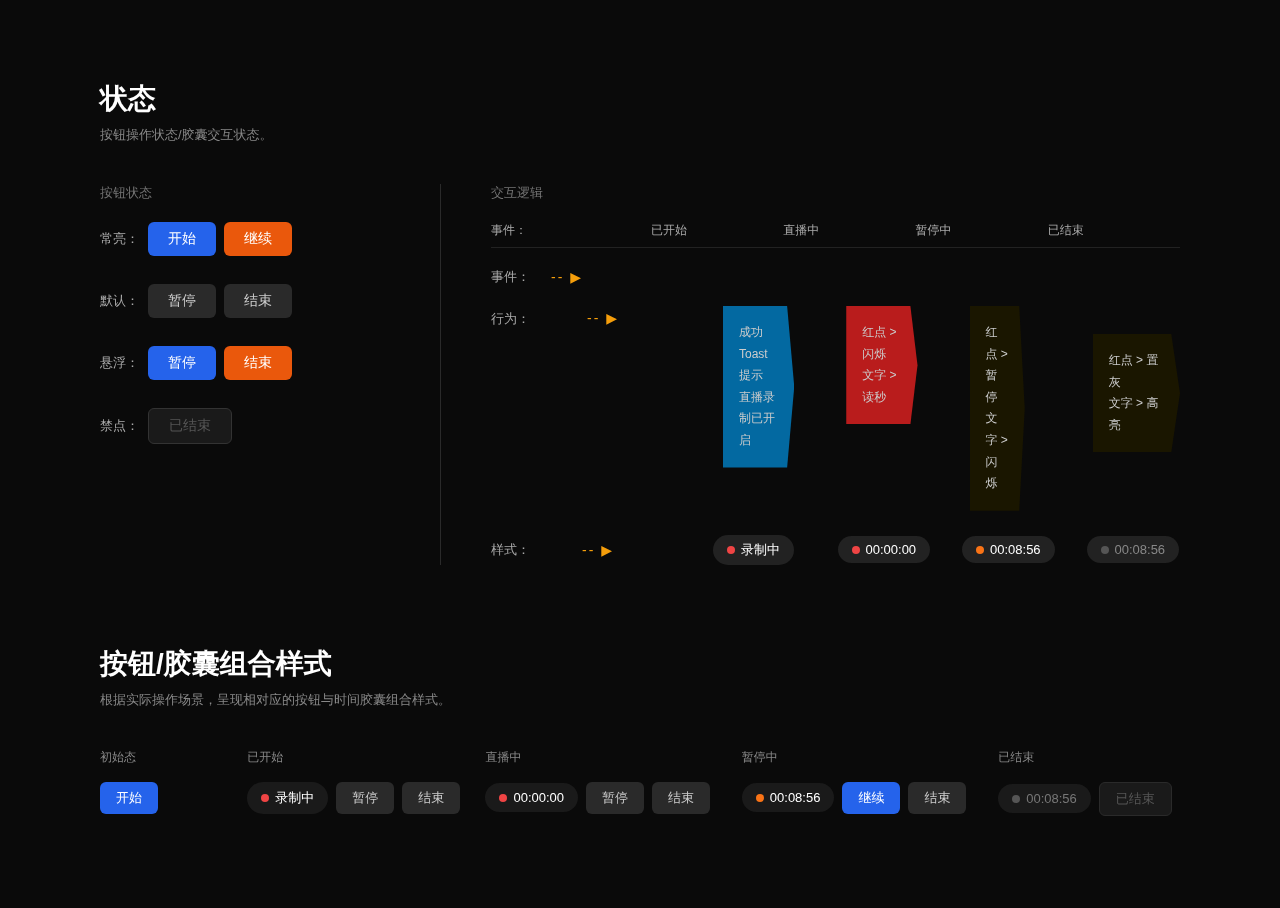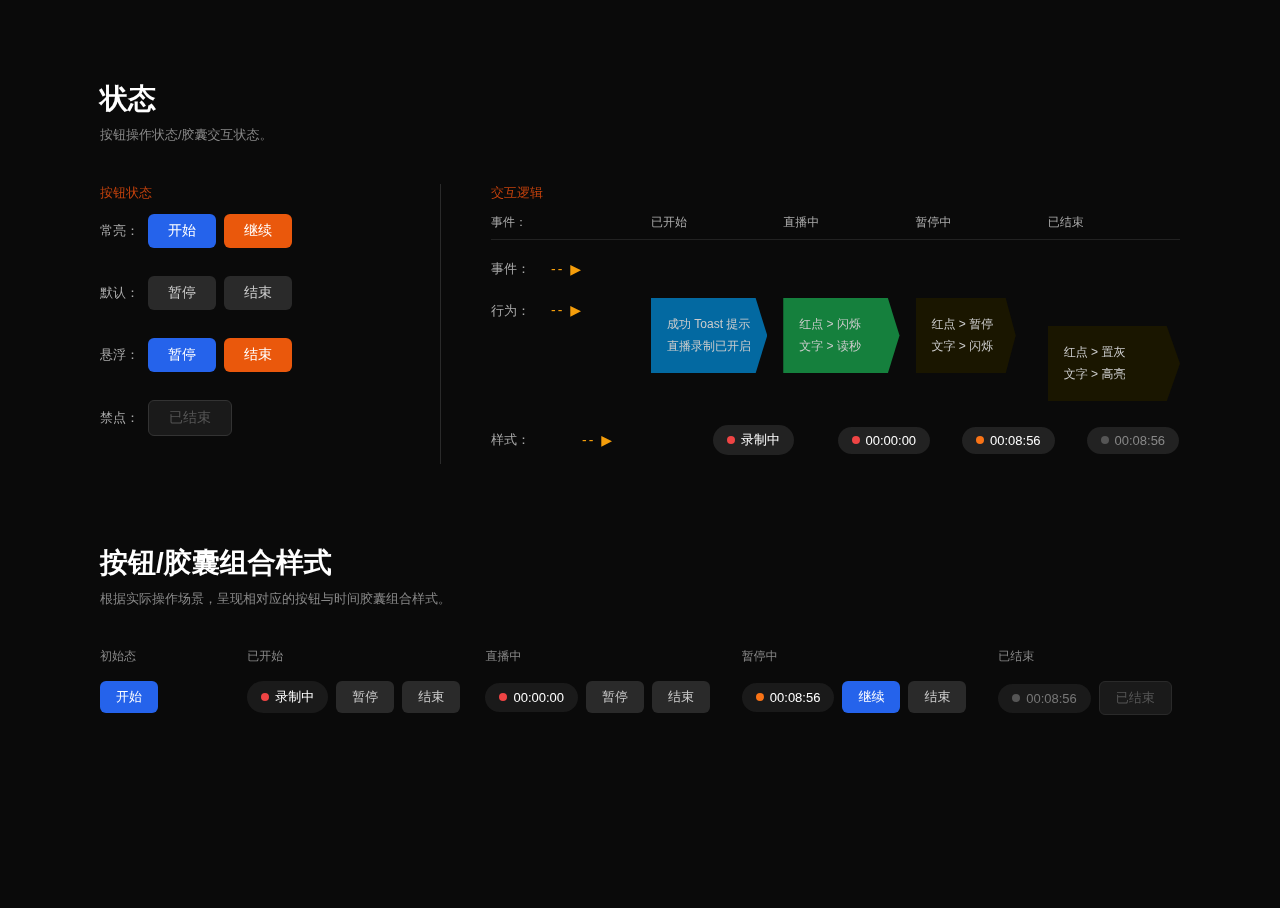--- a/index.html
+++ b/index.html
@@ -40,22 +40,22 @@
     }
 
     
     .btn-states-panel {
       width: 340px;
       flex-shrink: 0;
     }
 
     .panel-label {
       font-size: 13px;
-      color: #c2410c;
-      margin-bottom: 12px;
+      color: #737373;
+      margin-bottom: 20px;
     }
 
     .state-row {
       display: flex;
       align-items: center;
       margin-bottom: 28px;
     }
     .state-row-label {
       font-size: 13px;
       color: #aaa;
@@ -246,33 +246,33 @@
 
         <div style="display: grid; grid-template-columns: 60px 100px 1fr 1fr 1fr 1fr; margin-bottom: 20px; align-items: center;">
           <div style="font-size:13px; color:#aaa;">事件：</div>
           <div style="color:#f59e0b; font-size:14px; letter-spacing:2px;">-- ▶</div>
           <div></div>
             <div></div>
             <div></div>
             <div></div>
         </div>
 
-        <div style="display: grid; grid-template-columns: 60px 100px 1fr 1fr 1fr 1fr; margin-bottom: 24px; align-items: start;">
+        <div style="display: grid; grid-template-columns: 60px 100px 1fr 1fr 1fr 1fr; margin-bottom: 24px; align-items: start; gap: 36px;">
           <div style="font-size:13px; color:#aaa; padding-top:4px;">行为：</div>
           <div style="color:#f59e0b; font-size:14px; letter-spacing:2px; padding-top:4px;">-- ▶</div>
 
           <div style="padding-right:16px;">
             <div style="background:#0369a1; padding: 16px 16px; position:relative; clip-path: polygon(0 0, 90% 0, 100% 50%, 90% 100%, 0 100%);">
               <div class="behavior-text">成功 Toast 提示</div>
               <div class="behavior-text">直播录制已开启</div>
             </div>
           </div>
 
           <div style="padding-right:16px;">
-            <div style="background:#15803d; padding: 16px 16px; position:relative; clip-path: polygon(0 0, 90% 0, 100% 50%, 90% 100%, 0 100%);">
+            <div style="background:#b91c1c; padding: 16px 16px; position:relative; clip-path: polygon(0 0, 90% 0, 100% 50%, 90% 100%, 0 100%);">
               <div class="behavior-text">红点 &gt; 闪烁</div>
               <div class="behavior-text">文字 &gt; 读秒</div>
             </div>
           </div>
 
           <div style="padding-right:32px;">
             <div style="background:#1a1600; padding: 16px 16px; position:relative; clip-path: polygon(0 0, 90% 0, 100% 50%, 90% 100%, 0 100%);">
               <div class="behavior-text">红点 &gt; 暂停</div>
               <div class="behavior-text">文字 &gt; 闪烁</div>
             </div>

